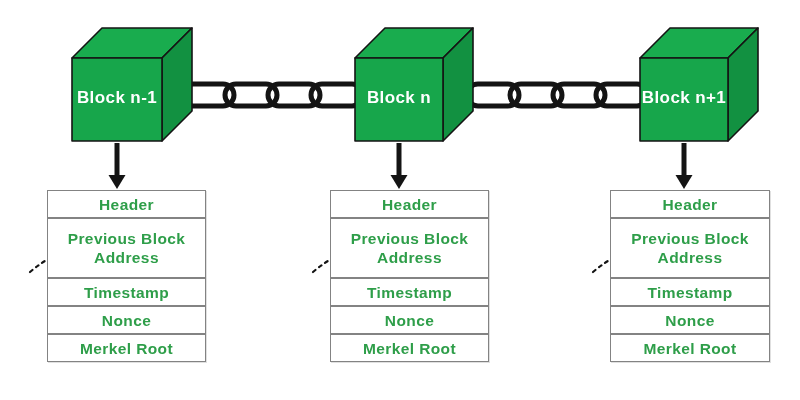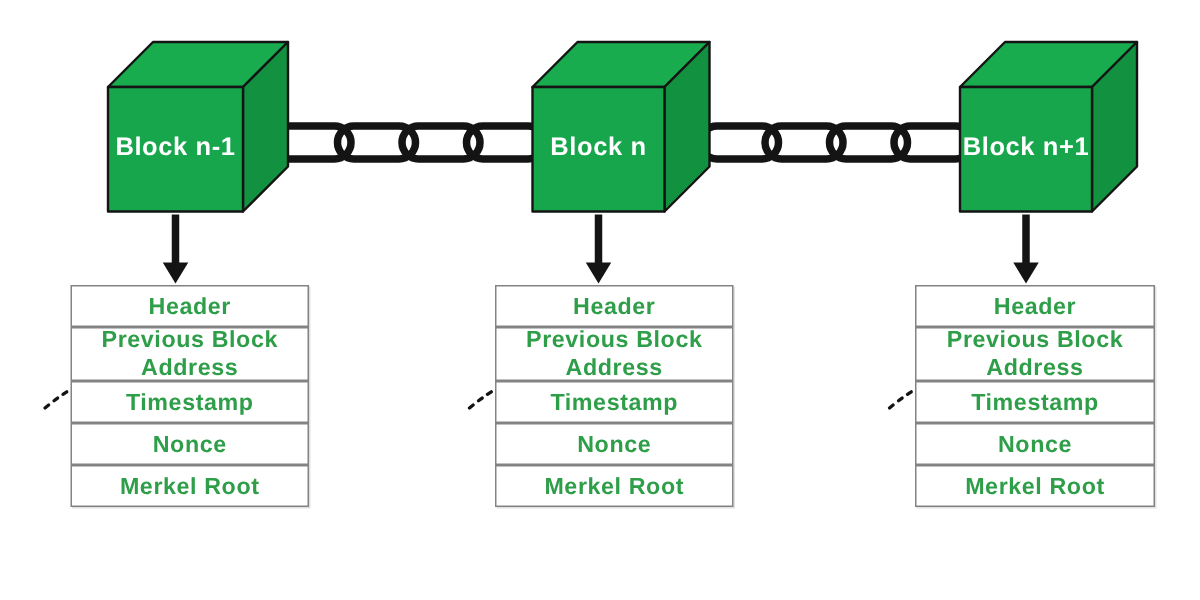--- a/index.html
+++ b/index.html
@@ -18,21 +18,21 @@
   }
   .col-1{left:47px;width:159px;}
   .col-2{left:330px;width:159px;}
   .col-3{left:610px;width:160px;}
   .field{
     box-sizing:border-box;height:28px;background:#ffffff;
     border:1.5px solid #838383;box-shadow:1px 1px 0 rgba(0,0,0,0.12);
     display:flex;align-items:center;justify-content:center;text-align:center;
     color:#2e9e49;font-size:15.5px;font-weight:bold;letter-spacing:0.4px;line-height:19px;
   }
-  .field.tall{height:36px;padding:0 14px;}
+  .field.tall{height:60px;padding:0 14px;}
 </style>
 </head>
 <body>
 
 <div class="stage">
 
   <svg class="diagram-svg" viewBox="0 0 800 400" xmlns="http://www.w3.org/2000/svg">
 
     <g fill="none" stroke="#141414" stroke-width="5">
       <rect x="182" y="84" width="52" height="22" rx="11"></rect>

